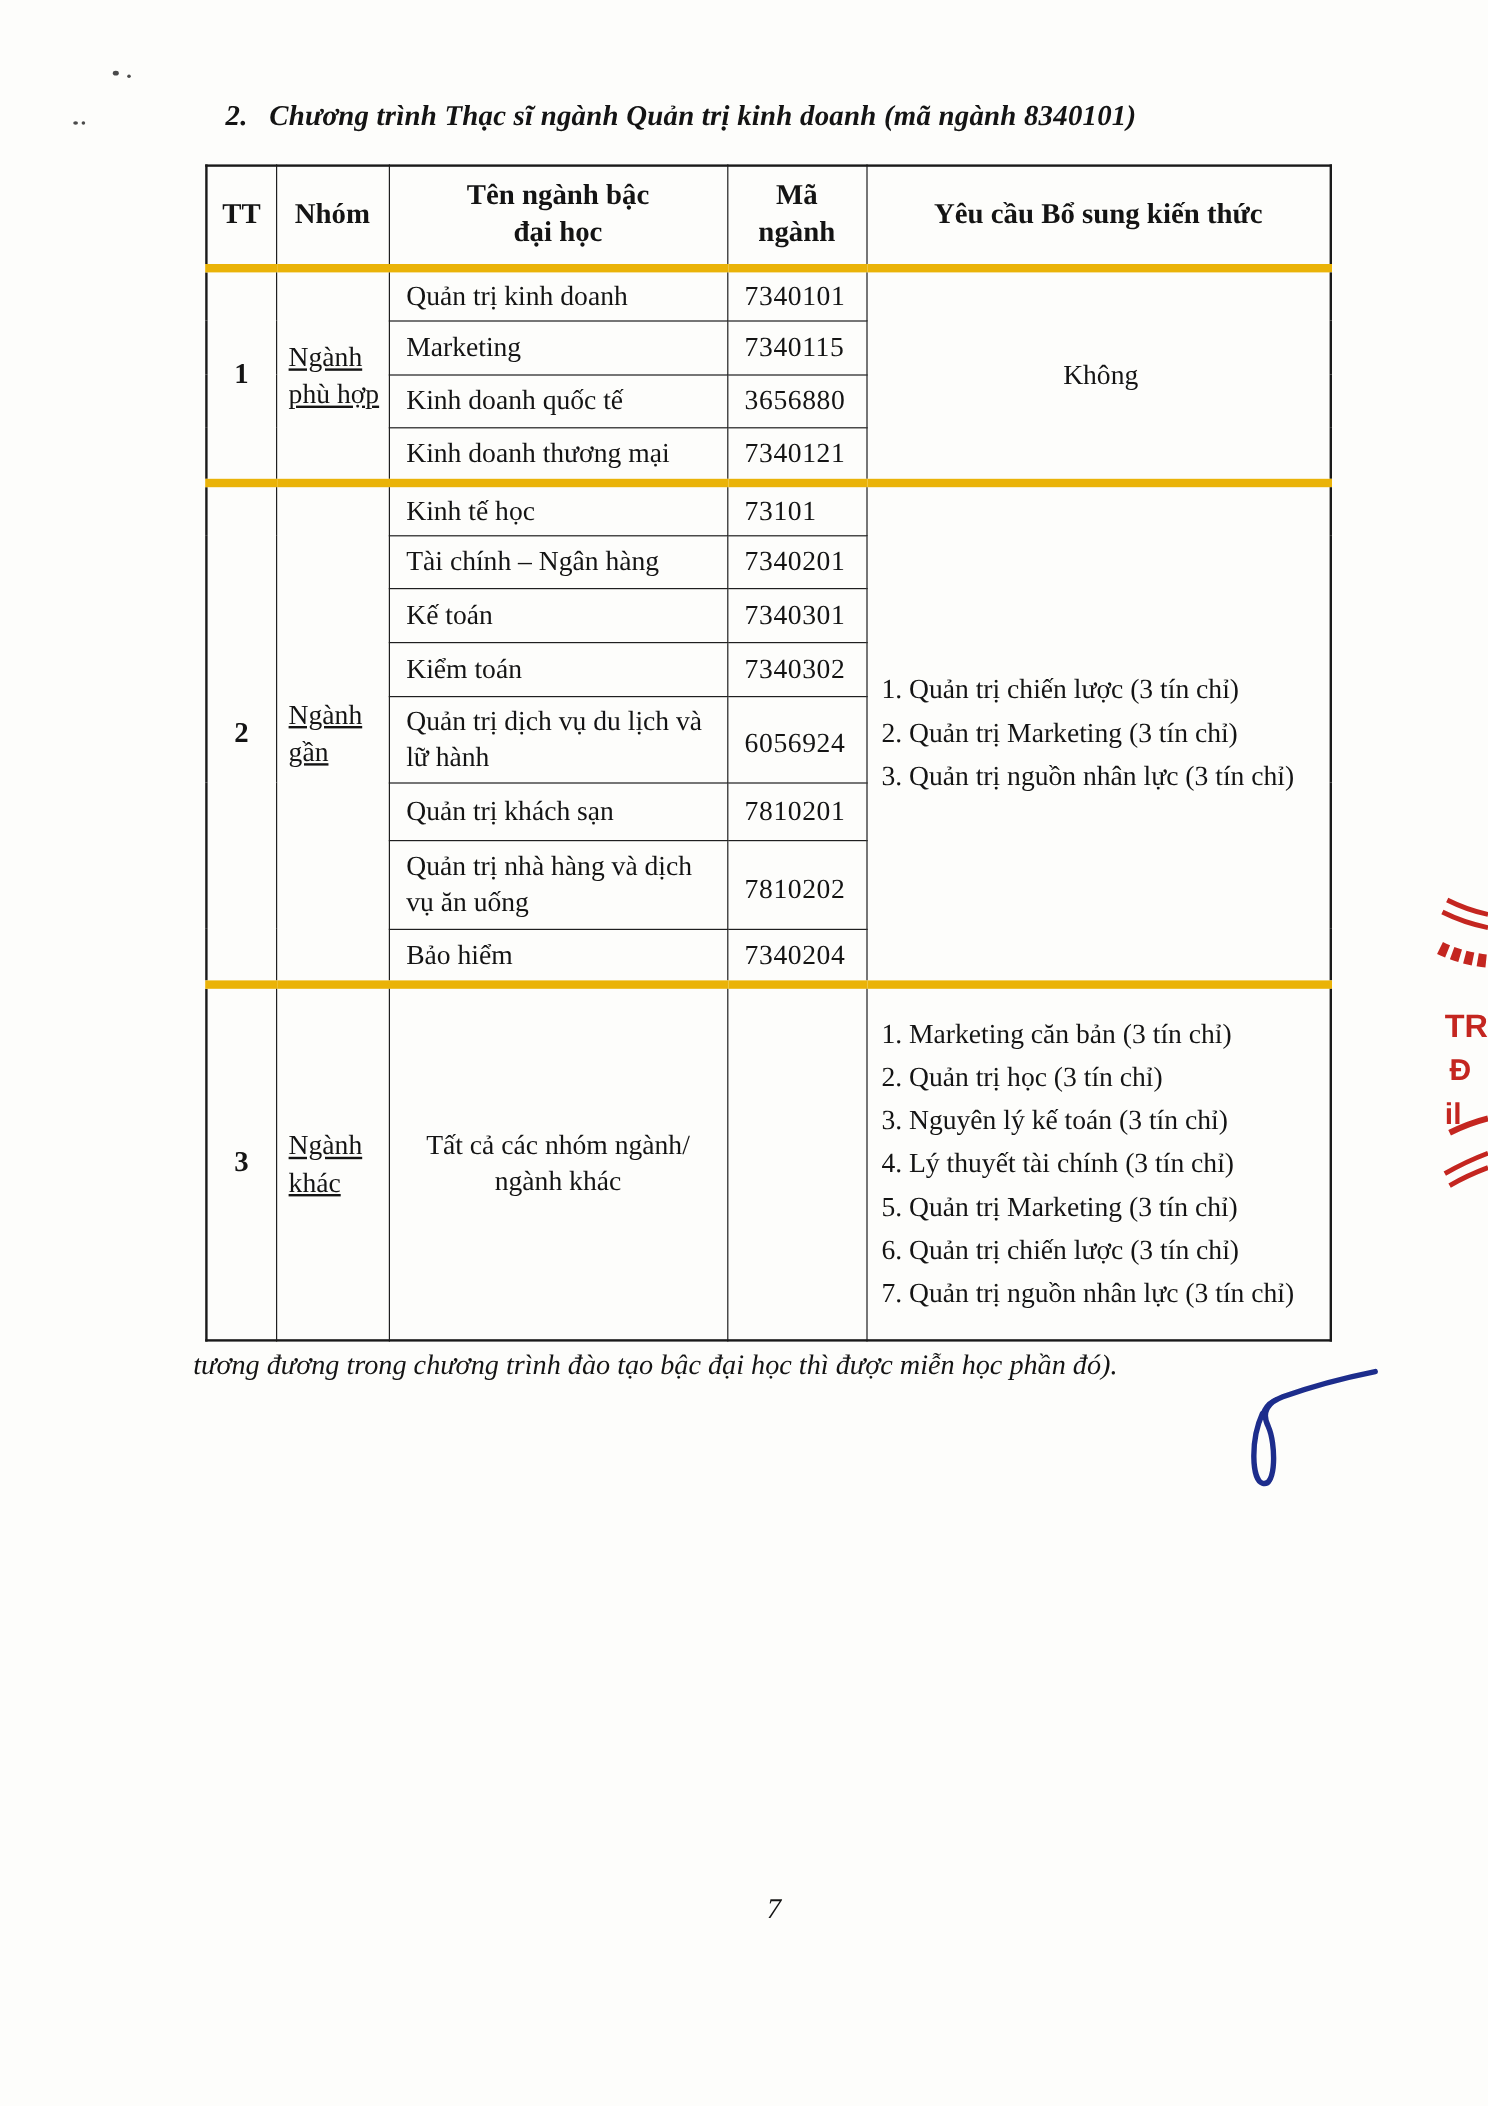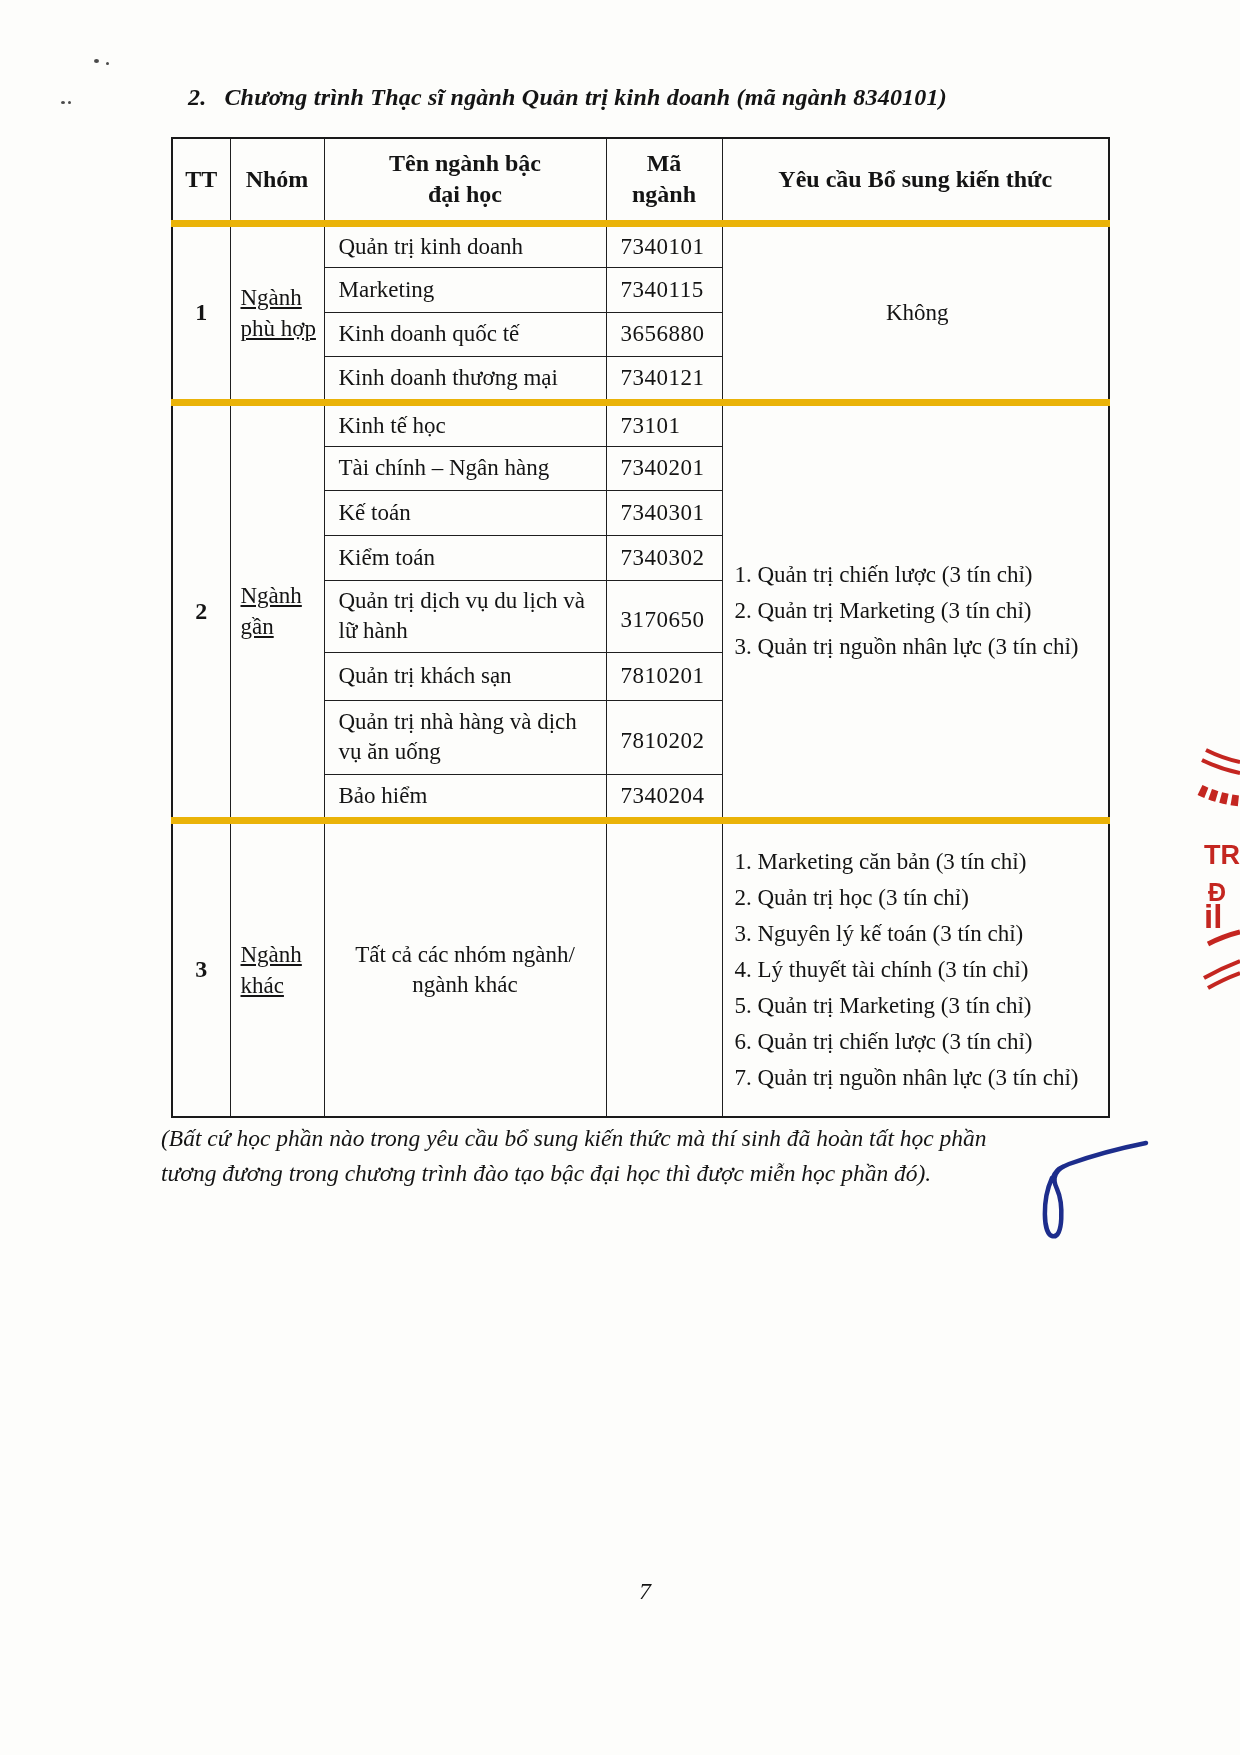--- a/index.html
+++ b/index.html
@@ -62,21 +62,21 @@
   .d4 { left:68px;  top:101px; width:3px; height:3px; }
   
   .stamp { position:absolute; left:1178px; top:738px; width:62px; height:268px; }
   .stamp-letter {
     position:absolute;
     font-family:"Liberation Sans","DejaVu Sans",sans-serif;
     font-weight:bold; white-space:nowrap;
   }
   .sl1 { left:26px; top:102px; font-size:27px; }
   .sl2 { left:30px; top:140px; font-size:25px; }
-  .sl3 { left:26px; top:160px; font-size:33px; }
+  .sl3 { left:26px; top:177px; font-size:25px; }
   .stamp svg { position:absolute; left:0; top:0; }
   
   .pen-mark { position:absolute; left:1032px; top:1138px; }
 </style>
 </head>
 <body>
 
 <span class="dot d1"></span>
 <span class="dot d2"></span>
 <span class="dot d3"></span>
@@ -153,21 +153,21 @@
   <tr style="height:45px">
     <td class="name">Kế toán</td>
     <td class="code">7340301</td>
   </tr>
   <tr style="height:45px">
     <td class="name">Kiểm toán</td>
     <td class="code">7340302</td>
   </tr>
   <tr style="height:72px">
     <td class="name">Quản trị dịch vụ du lịch và lữ hành</td>
-    <td class="code vtop">3170650</td>
+    <td class="code vtop">6056924</td>
   </tr>
   <tr style="height:48px">
     <td class="name">Quản trị khách sạn</td>
     <td class="code">7810201</td>
   </tr>
   <tr style="height:74px">
     <td class="name">Quản trị nhà hàng và dịch vụ ăn uống</td>
     <td class="code vtop">7810202</td>
   </tr>
   <tr style="height:46px">
@@ -187,21 +187,20 @@
       <div class="req-line">4. Lý thuyết tài chính (3 tín chỉ)</div>
       <div class="req-line">5. Quản trị Marketing (3 tín chỉ)</div>
       <div class="req-line">6. Quản trị chiến lược (3 tín chỉ)</div>
       <div class="req-line">7. Quản trị nguồn nhân lực (3 tín chỉ)</div>
     </td>
   </tr>
   </tbody>
 </table>
 
 <div class="footnote">
-  <div>(Bất cứ học phần nào trong yêu cầu bổ sung kiến thức mà thí sinh đã hoàn tất học phần</div>
   <div>tương đương trong chương trình đào tạo bậc đại học thì được miễn học phần đó).</div>
 </div>
 
 <svg class="pen-mark" width="122" height="112" viewBox="0 0 122 112">
   <path d="M 20 40 C 10 62 11 95 20 98 C 32 102 31 64 25 51 C 19 39 24 31 37 26 C 62 17 94 9 114 5" fill="none" stroke="#1d2d8c" stroke-width="4.5" stroke-linecap="round"></path>
   <path d="M 20 40 C 22 34 26 30 31 28" fill="none" stroke="#1d2d8c" stroke-width="3" stroke-linecap="round"></path>
 </svg>
 
 <div class="stamp" style="color:#c42620">
   <svg width="62" height="268" viewBox="0 0 62 268">

